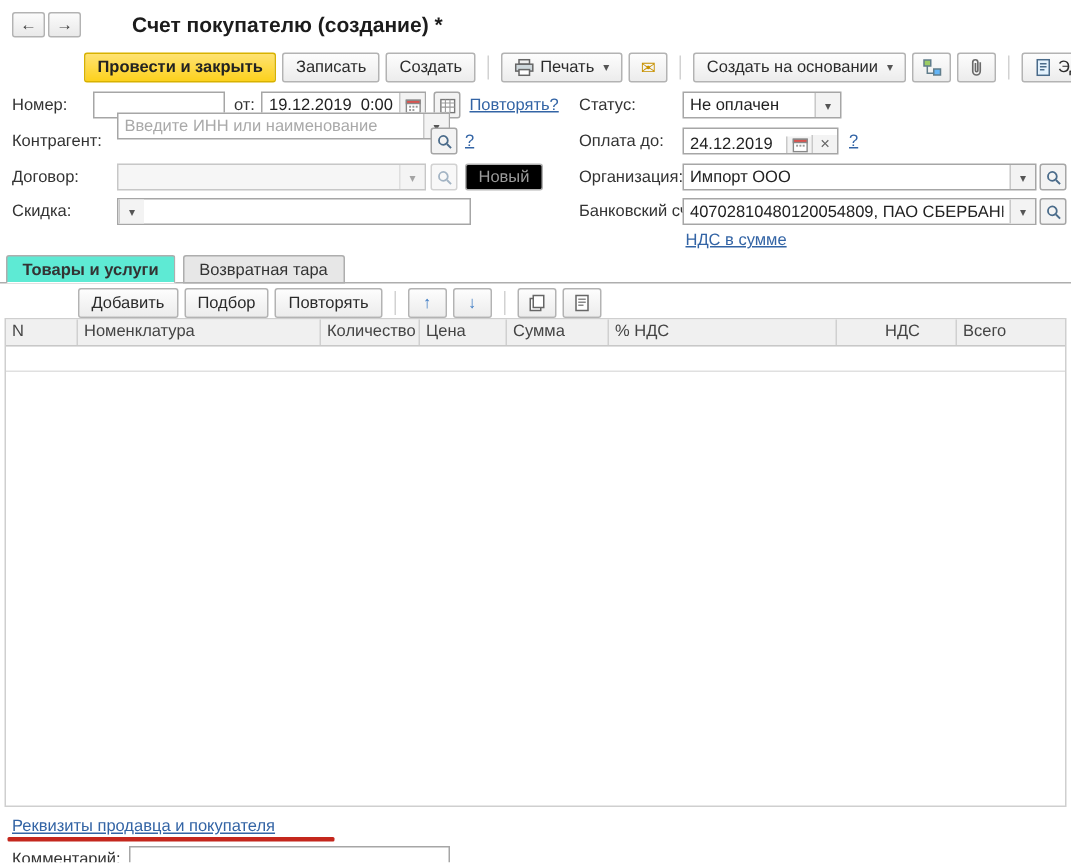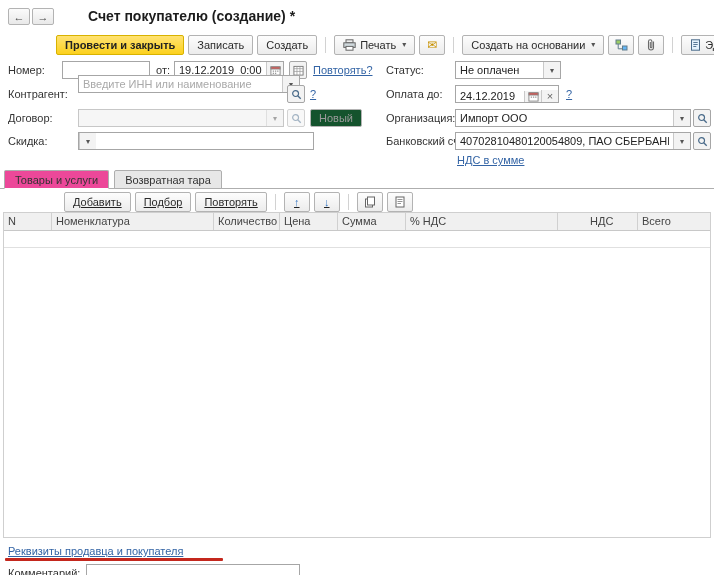--- a/index.html
+++ b/index.html
@@ -7,38 +7,38 @@
   .stage{position:relative;width:714px;height:575px;background:#fff;overflow:hidden;}
   .abs{position:absolute;}
   .label{font-size:11px;color:#333;white-space:nowrap;}
   .link{color:var(--link-blue,#3364a5);text-decoration:underline;cursor:pointer;white-space:nowrap;font-size:11px;}
   
   .btn{display:inline-flex;align-items:center;gap:4px;height:20px;padding:0 8px;
        background:linear-gradient(#fdfdfd,#ececec);border:1px solid #b3b3b3;border-radius:2px;
        font-family:inherit;font-size:11px;color:#2b2b2b;cursor:pointer;white-space:nowrap;box-sizing:border-box;}
   .btn.primary{background:linear-gradient(#ffe272,var(--accent-yellow,#fcd11d));border-color:#d8b200;font-weight:bold;color:#222;}
   .btn.iconb{width:26px;padding:0;justify-content:center;}
-  .btn.disabled{color:#9a9a9a;background:#14532d;cursor:default;}
+  .btn.disabled{color:#9a9a9a;background:#000000;cursor:default;}
   .dd{font-size:8px;color:#555;margin-left:2px;line-height:1;}
   .vr{display:inline-block;width:1px;height:16px;background:#d2d2d2;margin:0 4px;align-self:center;}
   .toolbar{display:flex;align-items:center;gap:4px;padding-left:48px;}
   
   .field{display:flex;align-items:stretch;border:1px solid #a6a6a6;background:#fff;height:18px;box-sizing:border-box;}
   .field input{flex:1;min-width:0;border:none;outline:none;padding:0 4px;font-family:inherit;font-size:11px;color:#222;background:transparent;}
   .field input::placeholder{color:#a9a9a9;}
   .fbtn{width:16px;display:flex;align-items:center;justify-content:center;border-left:1px solid #c9c9c9;background:#f3f3f3;cursor:pointer;font-size:8px;color:#555;}
   .field.disabled{background:#f6f6f6;border-color:#c7c7c7;}
   .field.disabled input{color:#9a9a9a;}
   .sqbtn{display:inline-flex;align-items:center;justify-content:center;width:18px;height:18px;border:1px solid #a6a6a6;background:#f3f3f3;border-radius:2px;cursor:pointer;box-sizing:border-box;}
   .sqbtn.disabled{opacity:.5;cursor:default;}
   
   .tabstrip{position:absolute;left:0;top:169px;width:714px;height:20px;border-bottom:1px solid #aeaeae;box-sizing:border-box;padding-left:4px;}
   .tab{display:inline-block;position:relative;top:1px;height:19px;line-height:18px;padding:0 10px;margin-right:2px;
        border:1px solid #aeaeae;border-radius:2px 2px 0 0;background:#e7e7e7;color:#333;cursor:pointer;box-sizing:border-box;}
-  .tab.active{background:#ec4899;border-bottom-color:#fff;font-weight:normal;}
+  .tab.active{background:#5eead4;border-bottom-color:#fff;font-weight:bold;}
   
   .grid{position:absolute;left:3px;top:212px;width:708px;height:326px;border:1px solid #cfcfcf;background:#fff;box-sizing:border-box;}
   .thead{display:flex;height:18px;background:#f0f0f0;border-bottom:1px solid #c8c8c8;box-sizing:border-box;}
   .th{padding:2px 4px;border-right:1px solid #d0d0d0;color:#444;white-space:nowrap;overflow:hidden;box-sizing:border-box;}
   .c0{width:48px;}.c1{flex:1;}.c2{width:66px;}.c3{width:58px;}.c4{width:68px;}.c5{width:152px;}.c6{width:52px;margin-left:28px;}.c7{width:72px;border-right:none;}
   .emptyrow{height:16px;border-bottom:1px solid #e0e0e0;}
   .arrow{color:#3a79c3;font-size:11px;line-height:1;}
   .redline{background:var(--annotation-red,#c4271d);height:3px;border-radius:1px;}
   .navbtn{width:22px;height:17px;display:inline-flex;align-items:center;justify-content:center;
           border:1px solid #b3b3b3;background:linear-gradient(#fbfbfb,#e9e9e9);border-radius:2px;cursor:pointer;font-size:11px;color:#444;padding:0;}
@@ -216,21 +216,21 @@
         <line x1="7.6" y1="7.6" x2="10.6" y2="10.6" stroke="#4a6b8a" stroke-width="1.4"></line>
       </svg>
     </span>
   <div class="abs link" style="left:457px;top:154px;">НДС в сумме</div>
 
   <div class="tabstrip">
     <span class="tab active">Товары и услуги</span>
     <span class="tab">Возвратная тара</span>
   </div>
 
-  <div class="abs toolbar" style="left:16px;top:192px;text-decoration:underline;">
+  <div class="abs toolbar" style="left:4px;top:192px;">
     <button class="btn">Добавить</button>
     <button class="btn">Подбор</button>
     <button class="btn">Повторять</button>
     <span class="vr"></span>
     <button class="btn iconb">
         <span class="arrow">↑</span>
       </button>
     <button class="btn iconb">
         <span class="arrow">↓</span>
       </button>

